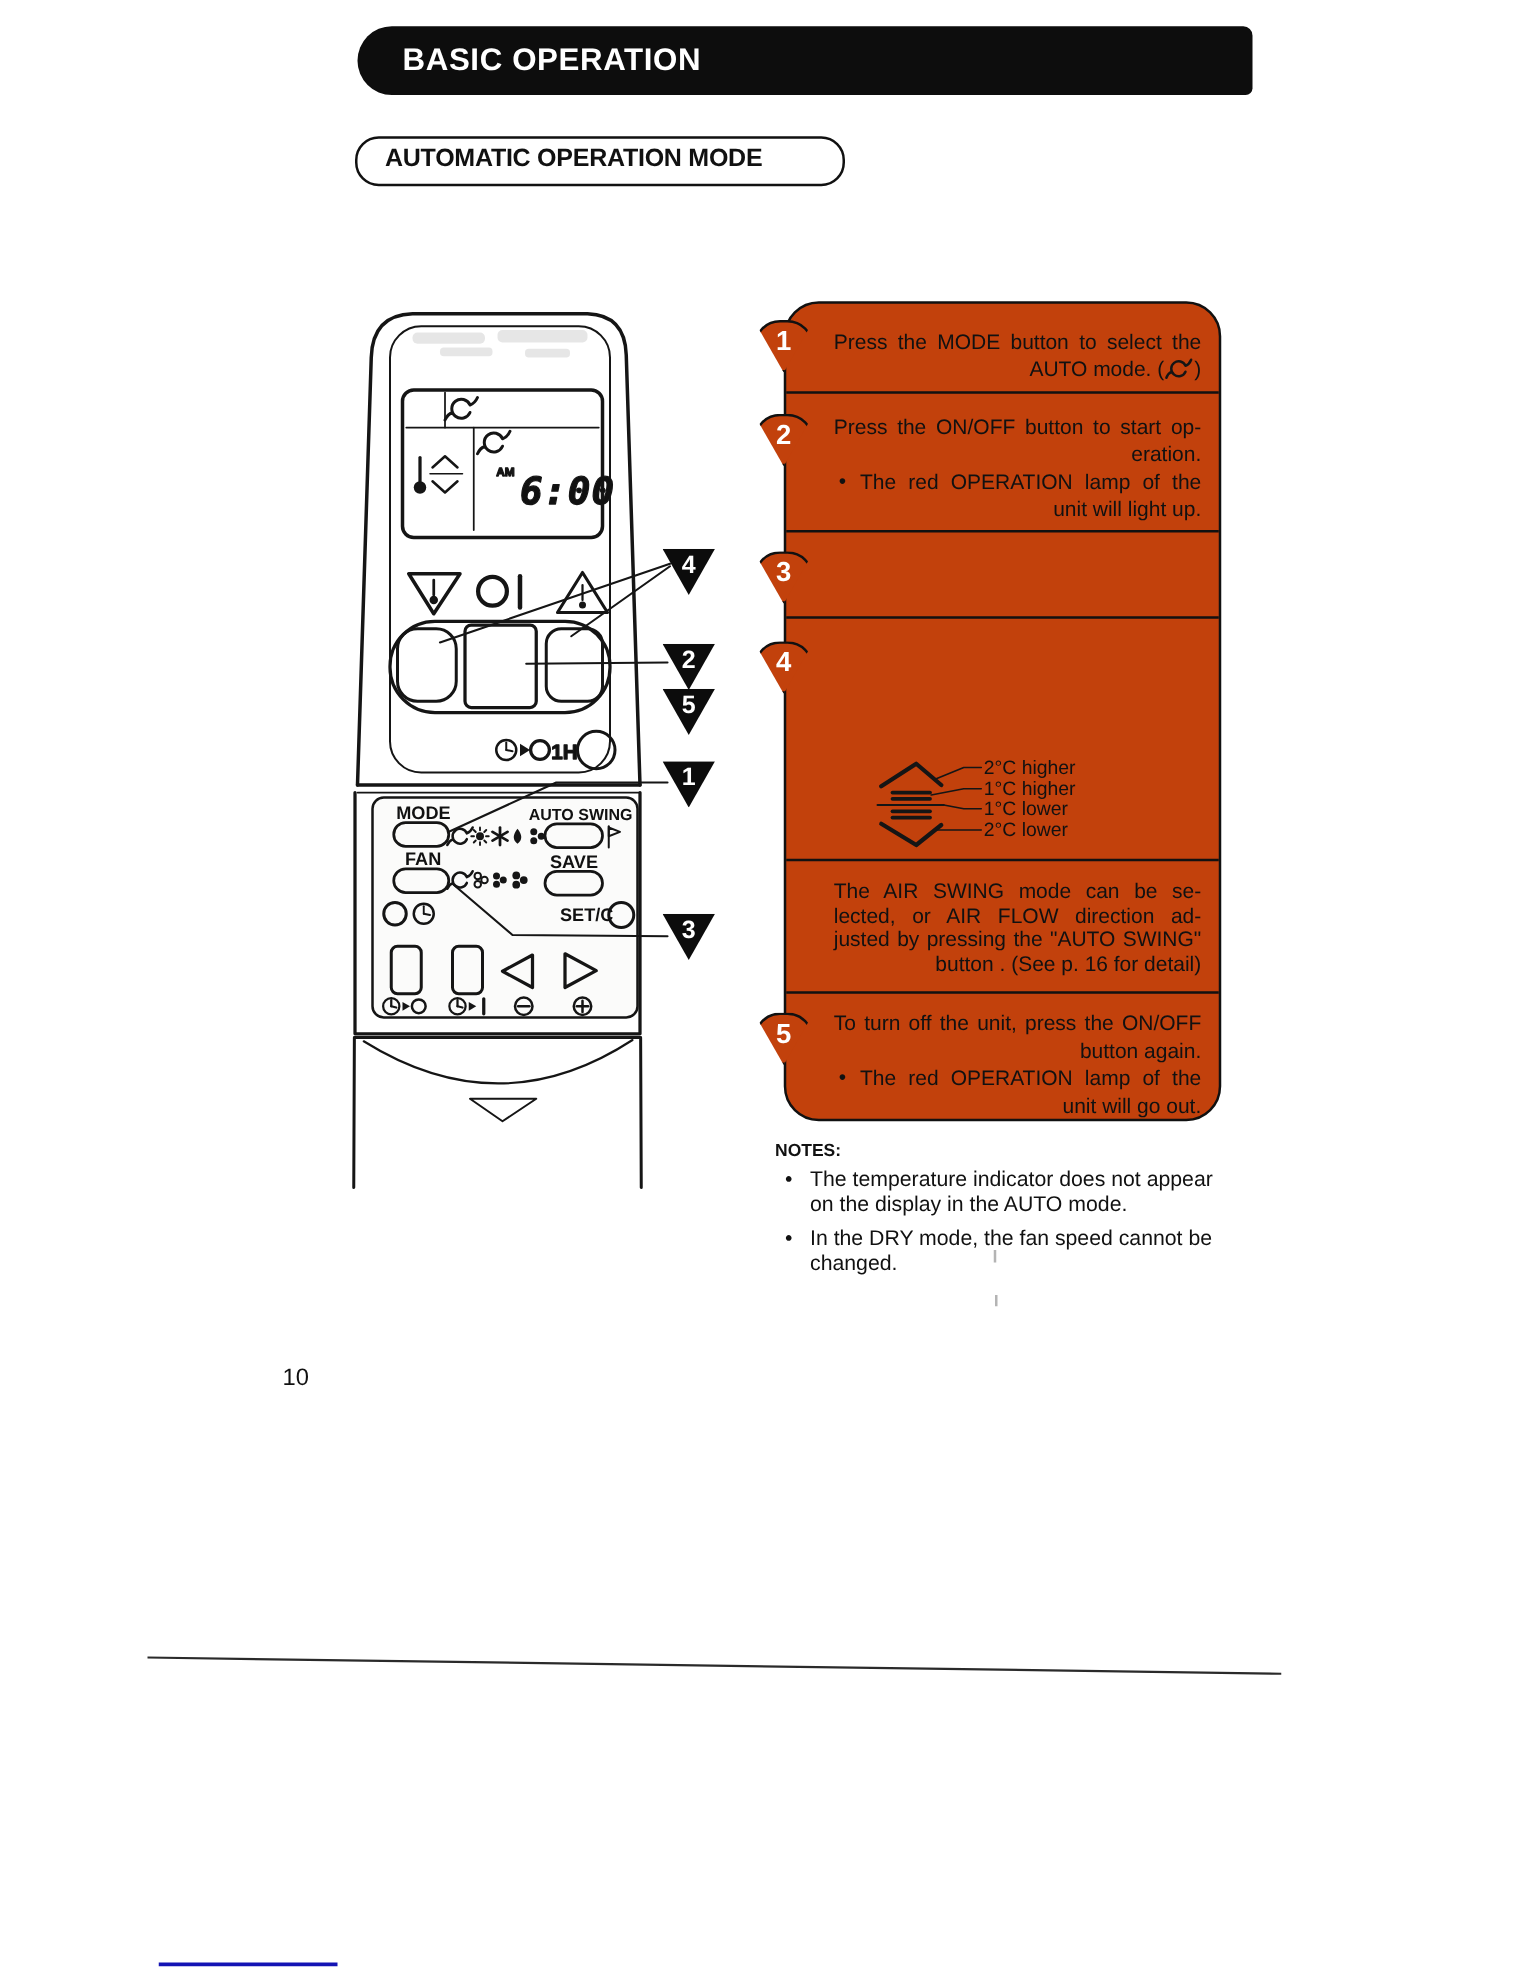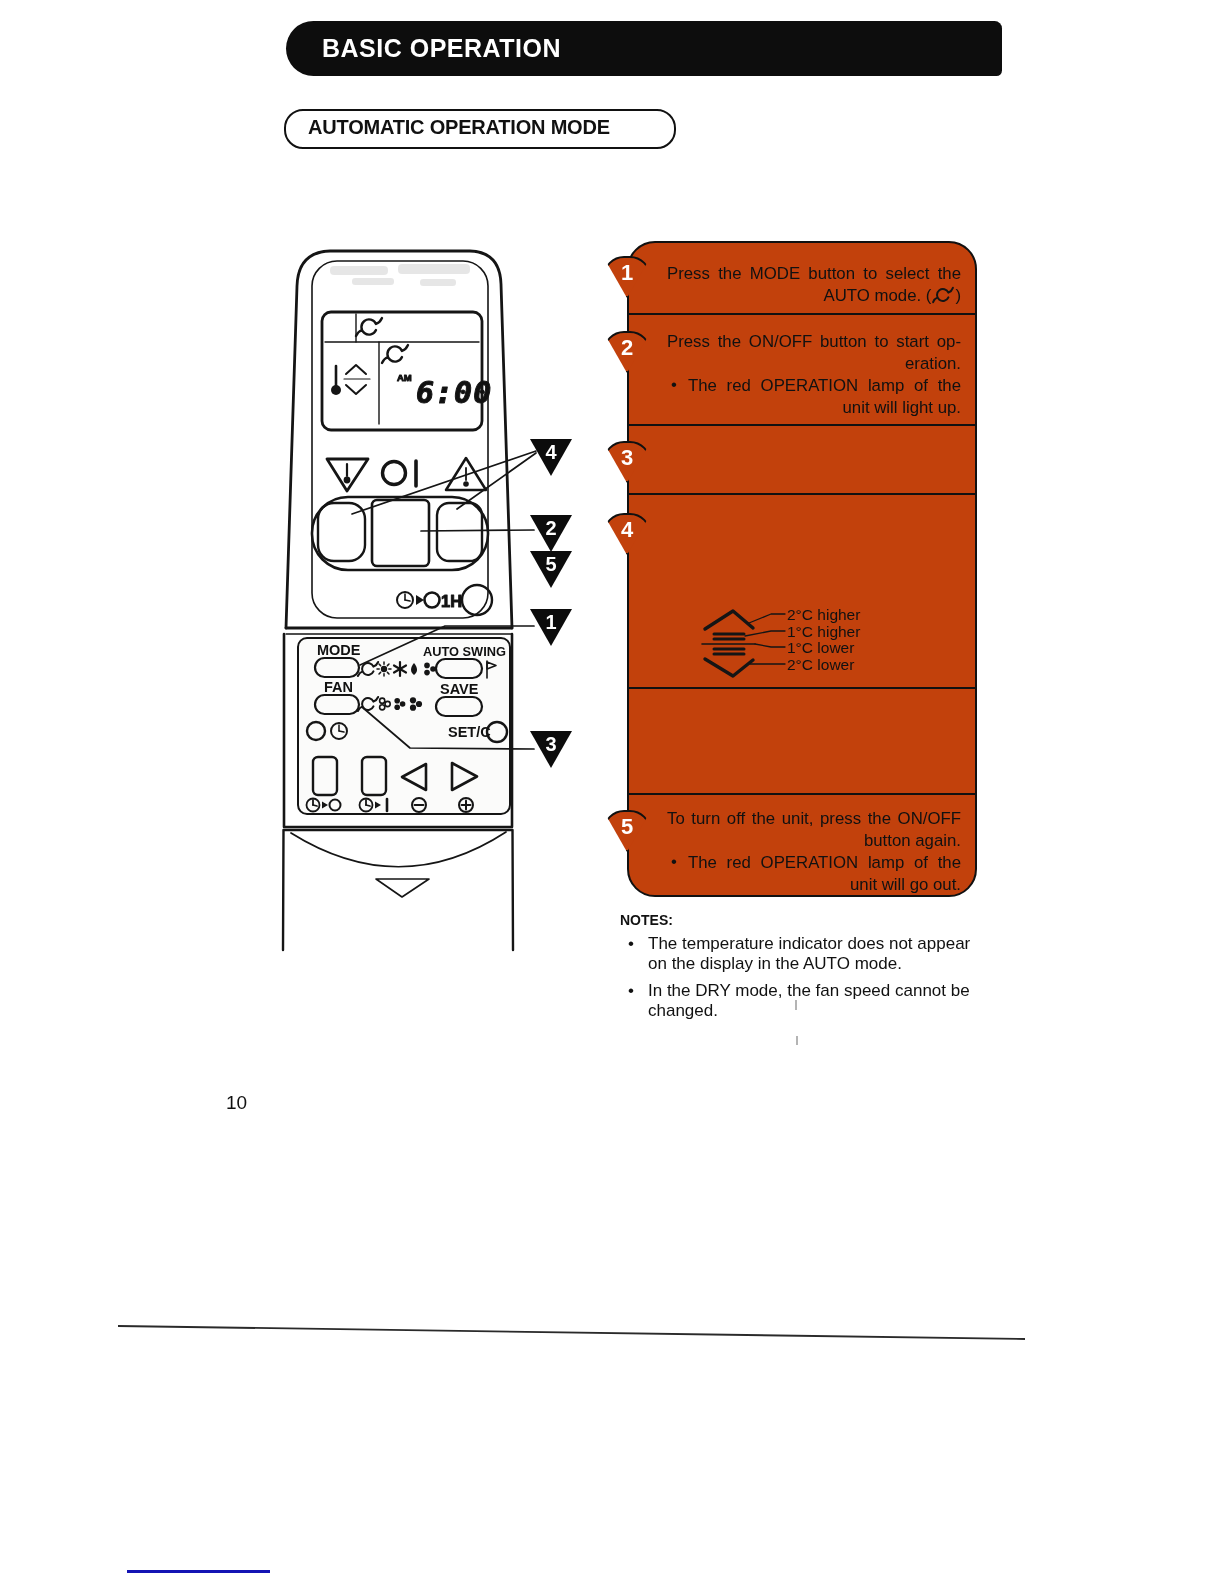--- a/index.html
+++ b/index.html
@@ -346,20 +346,26 @@
           <polyline points="96,41 112,44 126,44"></polyline>
           <polyline points="91,61 112,61 126,61"></polyline>
         </g>
       </g>
     </svg>
     <div class="diag-label" style="top:363px;">2°C higher</div>
     <div class="diag-label" style="top:380px;">1°C higher</div>
     <div class="diag-label" style="top:396px;">1°C lower</div>
     <div class="diag-label" style="top:413px;">2°C lower</div>
 
+    <div class="row lh195" style="top:460px;">
+      <div class="line j">The AIR SWING mode can be se-</div>
+      <div class="line j">lected, or AIR FLOW direction ad-</div>
+      <div class="line j">justed by pressing the "AUTO SWING"</div>
+      <div class="line end">button . (See p. 16 for detail)</div>
+    </div>
 
     <div class="row lh22" style="top:565px;">
       <div class="line j">To turn off the unit, press the ON/OFF</div>
       <div class="line end">button again.</div>
       <div class="bullet-line">
         <span class="b">•</span>
         <div class="line j">The red OPERATION lamp of the</div>
         <div class="line end">unit will go out.</div>
       </div>
     </div>

